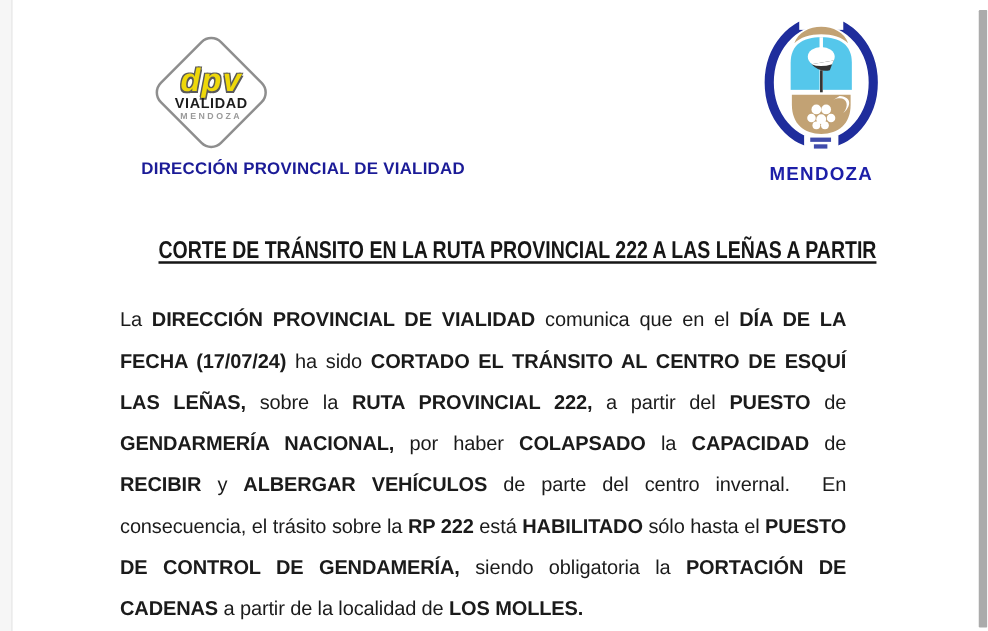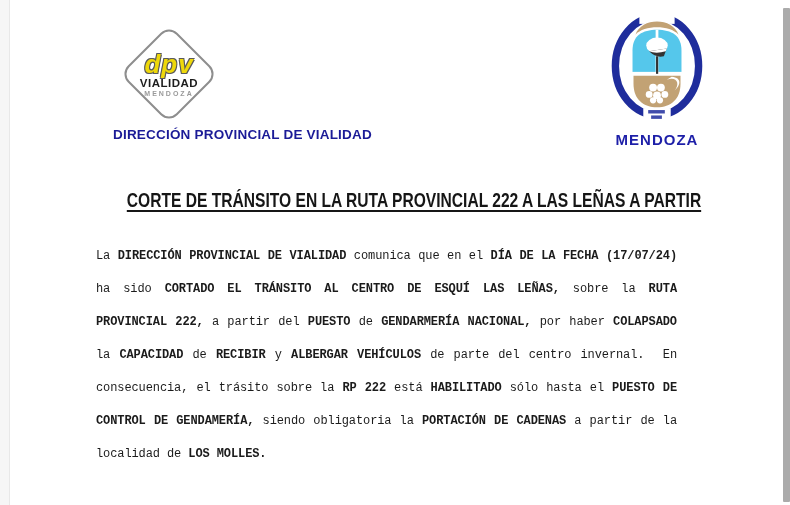--- a/index.html
+++ b/index.html
@@ -62,22 +62,22 @@
   }
   .doc-title .tline > span {
     display:inline-block; transform:scaleX(0.8); transform-origin:center;
     font-weight:800; font-size:19.5px;
     text-decoration:underline; text-decoration-thickness:2px; text-underline-offset:3px;
   }
 
   
   .doc-body {
     position:absolute; left:96px; top:240px; width:581px;
-    font-size:12px; line-height:33px; letter-spacing:-0.1px;
-    color:#1b1b1b; text-align:justify;font-family:Liberation Mono, monospace;
+    font-size:16px; line-height:33px; letter-spacing:-0.1px;
+    color:#1b1b1b; text-align:justify;
   }
   .doc-body .b { font-weight:700; }
 </style>
 </head>
 <body>
 
 <div class="page">
 
   <div class="left-strip"></div>
 

